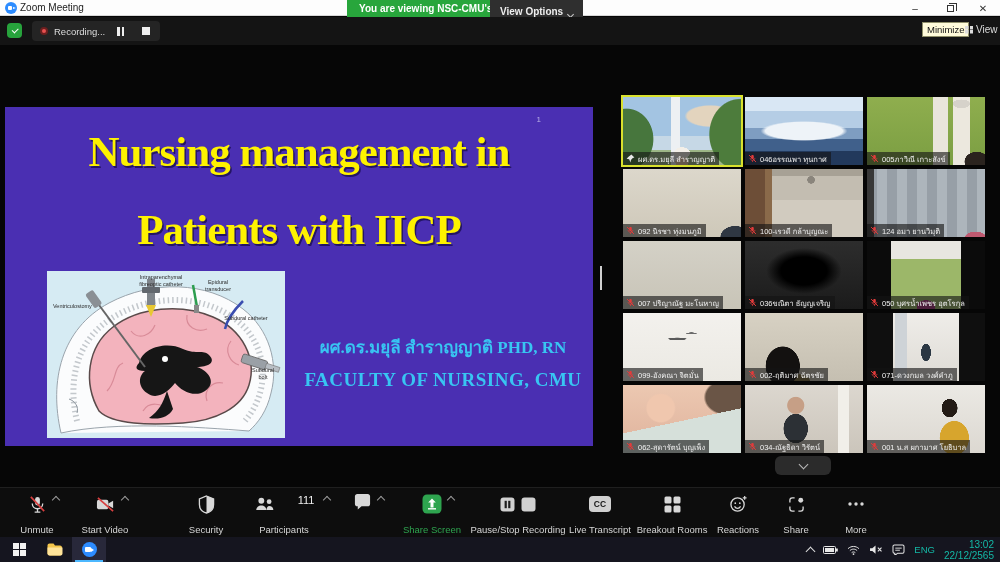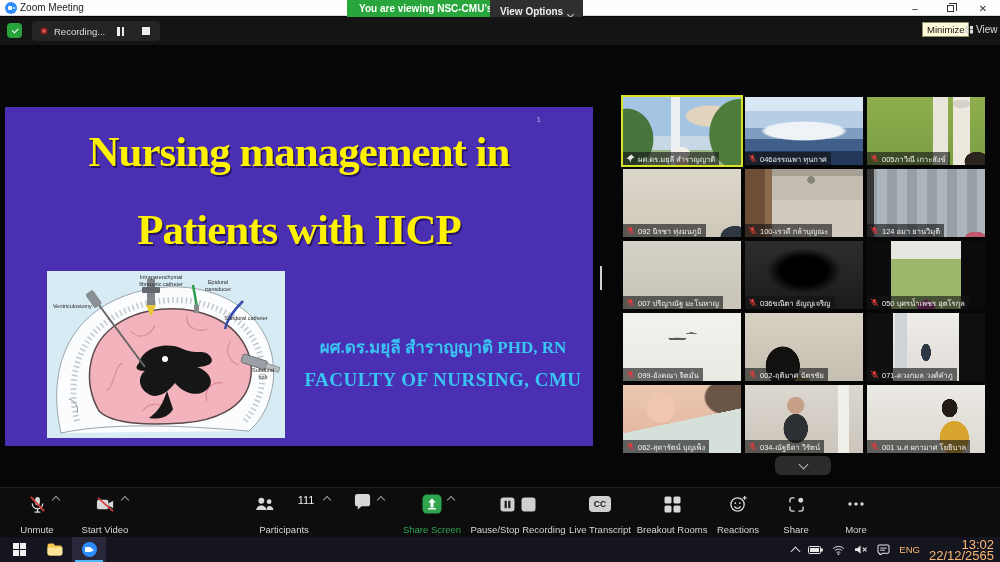--- a/index.html
+++ b/index.html
@@ -166,25 +166,25 @@
 
   
   .taskbar { position:absolute; left:0; top:537px; width:1000px; height:25px; background:#15151f; }
   .tb-app { position:absolute; top:0; width:34px; height:25px; display:flex; align-items:center; justify-content:center; }
   .tb-app.zoom-active { left:72px; background:#28283a; }
   .tb-app.zoom-active::after { content:""; position:absolute; left:3px; bottom:0; width:28px; height:2px; background:#4cb8ff; }
   .zm-circle { width:15px; height:15px; border-radius:50%; background:#2d8cff; position:relative; }
   .zm-circle::after { content:""; position:absolute; left:3px; top:5px; width:6px; height:5px; background:#fff; border-radius:1px; }
   .zm-circle::before { content:""; position:absolute; left:9.5px; top:5.5px;
     border-left:3px solid #fff; border-top:2px solid transparent; border-bottom:2px solid transparent; }
-  .tray { position:absolute; right:2px; top:0; height:25px; display:flex; align-items:center; gap:9px; color:#fdba74; }
+  .tray { position:absolute; right:2px; top:0; height:25px; display:flex; align-items:center; gap:9px; color:#14b8a6; }
   .tray-chev { width:7px; height:7px; border-left:1.5px solid #ddd; border-top:1.5px solid #ddd;
     transform:rotate(45deg); margin-top:3px; }
   .lang { font-size:9.5px; }
-  .clock { text-align:right; font-size:13px; line-height:11px; margin-right:4px; }
+  .clock { text-align:right; font-size:10px; line-height:11px; margin-right:4px; }
 </style>
 </head>
 <body>
 
 <div class="screen">
 
   <div class="titlebar">
     <span class="zoom-app-icon"></span>
     <span class="app-title">Zoom Meeting</span>
     <div class="view-banner">
@@ -470,20 +470,29 @@
         <svg width="21" height="19" viewBox="0 0 22 20">
           <rect x="2" y="5" width="12" height="10" rx="2" fill="#d8d8d8"></rect>
           <path d="M14 9l5-3v8l-5-3z" fill="#d8d8d8"></path>
           <line x1="3" y1="3" x2="19" y2="17" stroke="#d84040" stroke-width="1.8"></line>
         </svg>
         <span class="caret"></span>
       </span>
       <span class="tb-label">Start Video</span>
     </div>
 
+    <div class="tb-item" style="left:178px; width:56px;">
+      <span class="icon-row">
+        <svg width="17" height="19" viewBox="0 0 18 20">
+          <path d="M9 1l7.5 3v6c0 4.5-3 7.8-7.5 9-4.5-1.2-7.5-4.5-7.5-9V4L9 1z" fill="none" stroke="#d8d8d8" stroke-width="1.4"></path>
+          <path d="M9 1l7.5 3v6c0 4.5-3 7.8-7.5 9V1z" fill="#d8d8d8"></path>
+        </svg>
+      </span>
+      <span class="tb-label">Security</span>
+    </div>
 
     <div class="tb-item" style="left:252px; width:64px;">
       <span class="icon-row">
         <svg width="22" height="18" viewBox="0 0 24 19">
           <circle cx="8" cy="6" r="3.2" fill="#d8d8d8"></circle>
           <path d="M2.5 16c0-3 2.5-5 5.5-5s5.5 2 5.5 5z" fill="#d8d8d8"></path>
           <circle cx="16.5" cy="7" r="2.6" fill="#d8d8d8"></circle>
           <path d="M13.5 16c.4-2.6 1.6-4.2 3-4.2 2.6 0 4.6 1.8 4.6 4.2z" fill="#d8d8d8"></path>
         </svg>
         <span class="count">111</span>

